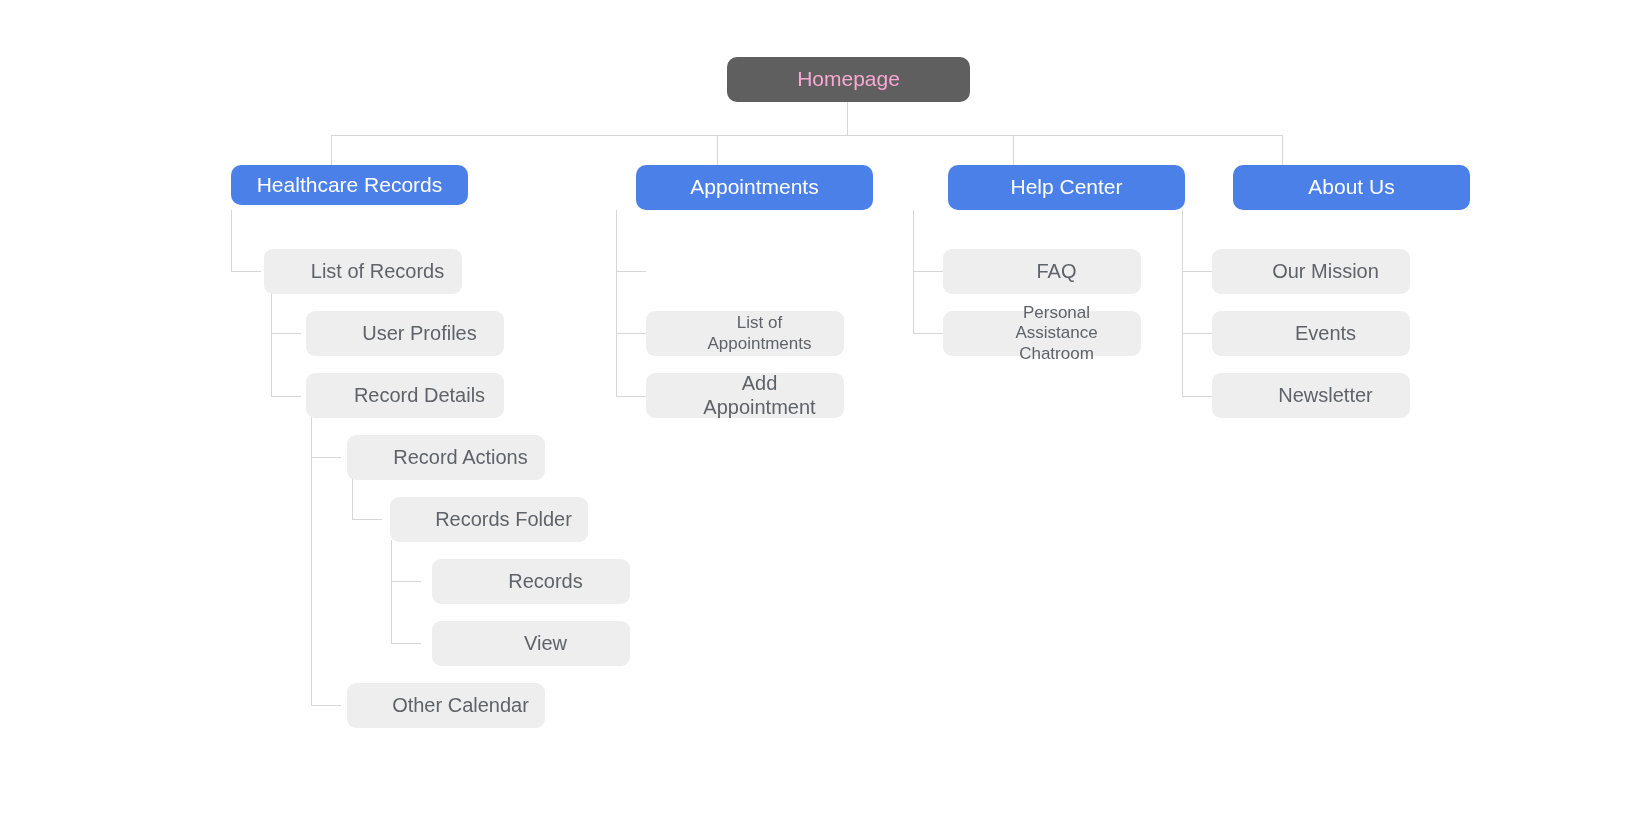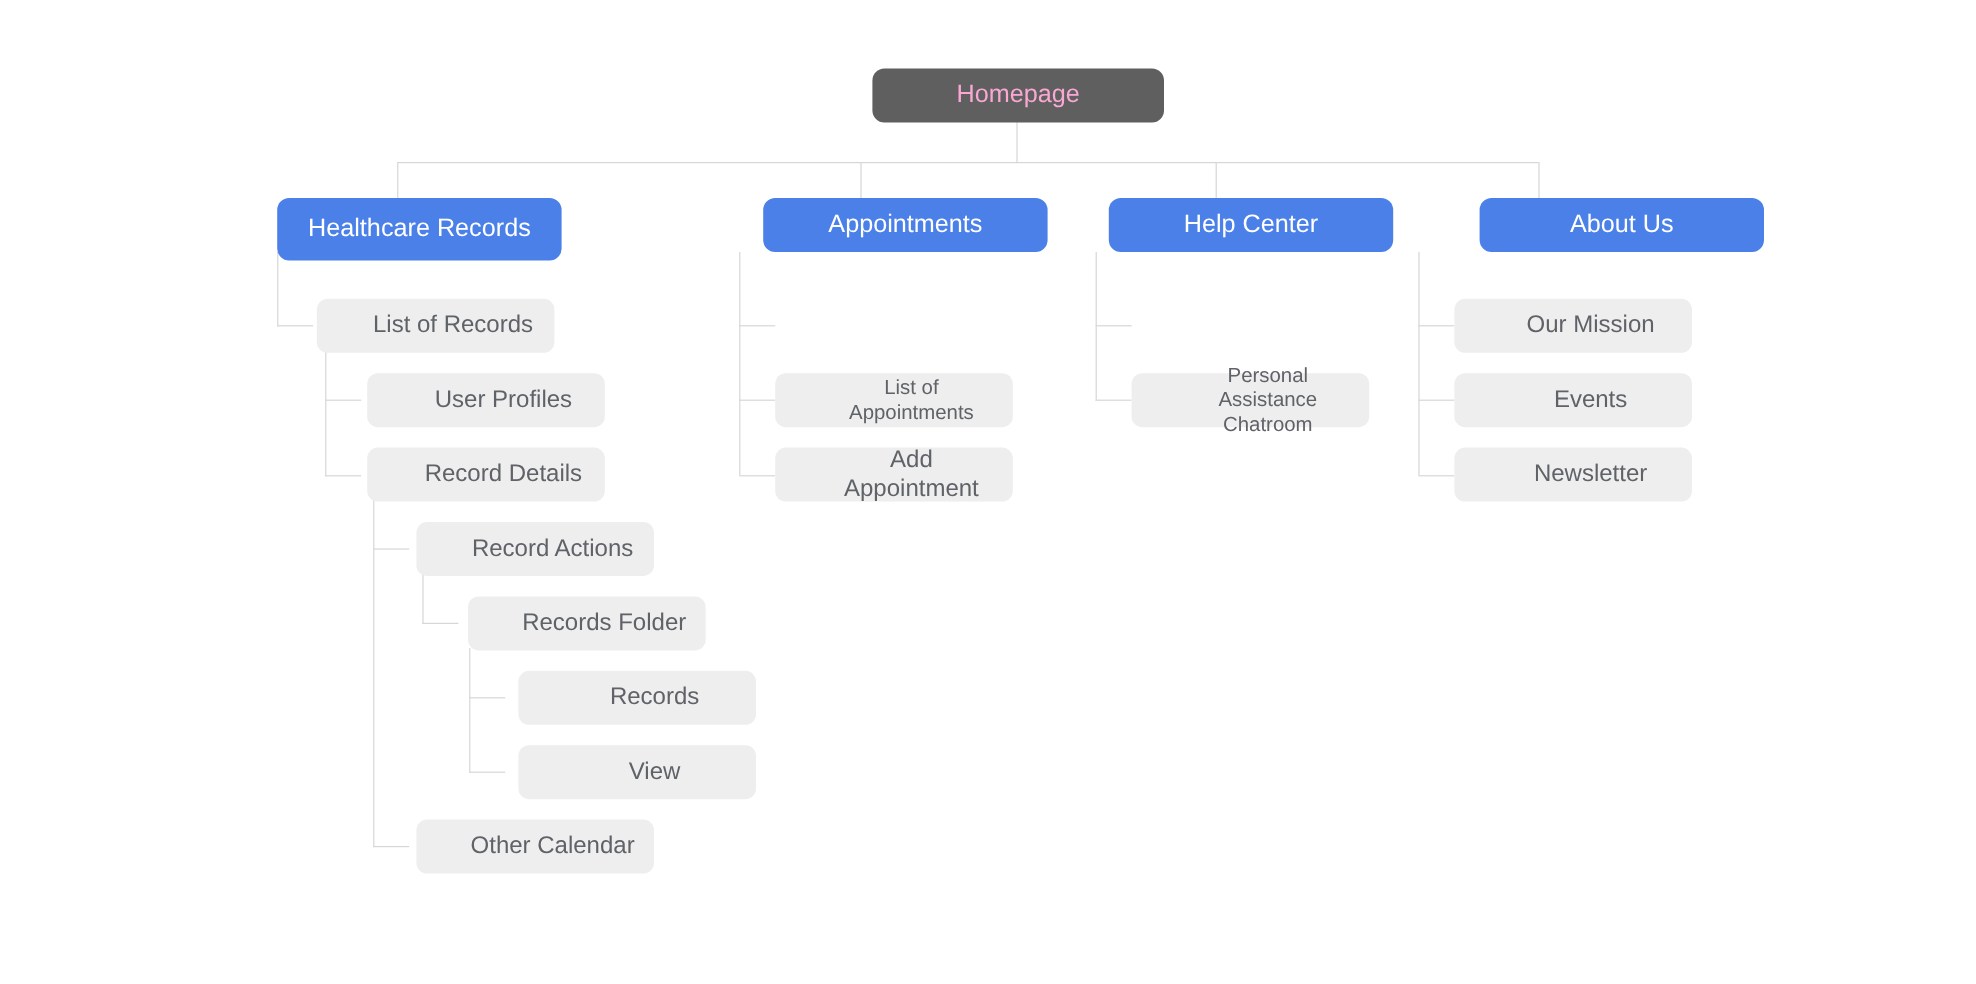--- a/index.html
+++ b/index.html
@@ -99,38 +99,39 @@
   <div class="conn h" style="left:913px; top:271px; width:30px;"></div>
   <div class="conn h" style="left:913px; top:333px; width:30px;"></div>
 
   <div class="conn v" style="left:1182px; top:210px; height:186px;"></div>
   <div class="conn h" style="left:1182px; top:271px; width:30px;"></div>
   <div class="conn h" style="left:1182px; top:333px; width:30px;"></div>
   <div class="conn h" style="left:1182px; top:396px; width:30px;"></div>
 
   <div class="node root" style="left:727px; top:57px; width:243px; height:45px;">Homepage</div>
 
-  <div class="node primary" style="left:231px; top:165px; width:237px; height:52px;">Healthcare Records</div>
+  <div class="node primary" style="left:231px; top:165px; width:237px; height:40px;">Healthcare Records</div>
   <div class="node primary" style="left:636px; top:165px; width:237px; height:45px;">Appointments</div>
-  <div class="node primary" style="left:924px; top:165px; width:237px; height:45px;">Help Center</div>
+  <div class="node primary" style="left:948px; top:165px; width:237px; height:45px;">Help Center</div>
   <div class="node primary" style="left:1233px; top:165px; width:237px; height:45px;">About Us</div>
 
   <div class="node sub" style="left:264px; top:249px; width:198px; height:45px;">List of Records</div>
   <div class="node sub" style="left:306px; top:311px; width:198px; height:45px;">User Profiles</div>
   <div class="node sub" style="left:306px; top:373px; width:198px; height:45px;">Record Details</div>
   <div class="node sub" style="left:390px; top:497px; width:198px; height:45px;">Records Folder</div>
   <div class="node sub" style="left:347px; top:435px; width:198px; height:45px;">Record Actions</div>
   <div class="node sub" style="left:432px; top:559px; width:198px; height:45px;">Records</div>
   <div class="node sub" style="left:432px; top:621px; width:198px; height:45px;">View</div>
   <div class="node sub" style="left:347px; top:683px; width:198px; height:45px;">Other Calendar</div>
 
   <div class="node sub two-line" style="left:646px; top:311px; width:198px; height:45px;">List of
 Appointments</div>
   <div class="node sub" style="left:646px; top:373px; width:198px; height:45px;">Add Appointment</div>
 
+  <div class="node sub" style="left:943px; top:249px; width:198px; height:45px;">FAQ</div>
   <div class="node sub two-line" style="left:943px; top:311px; width:198px; height:45px;">Personal Assistance
 Chatroom</div>
 
   <div class="node sub" style="left:1212px; top:249px; width:198px; height:45px;">Our Mission</div>
   <div class="node sub" style="left:1212px; top:311px; width:198px; height:45px;">Events</div>
   <div class="node sub" style="left:1212px; top:373px; width:198px; height:45px;">Newsletter</div>
 
 </div>
 
 </body></html>

